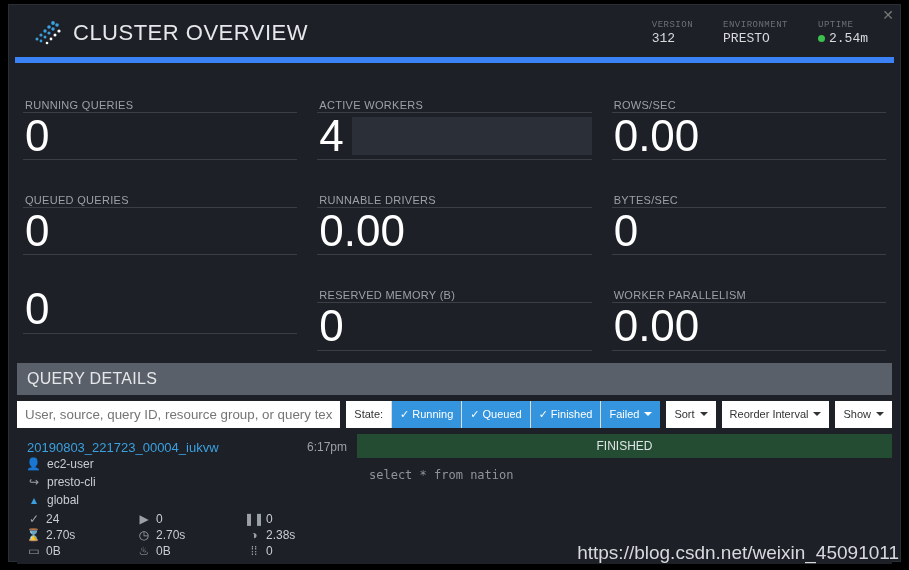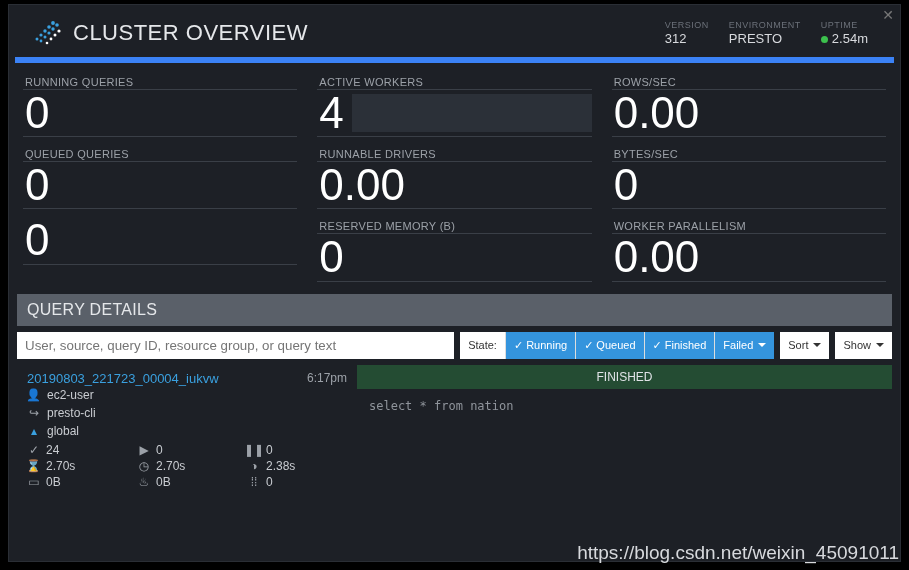--- a/index.html
+++ b/index.html
@@ -36,33 +36,34 @@
   .logo {
     width: 28px; height: 28px;
     position: relative;
   }
   .title {
     font-size: 22px;
     font-weight: 400;
     letter-spacing: 0.5px;
     color: #e5e7ea;
   }
-  .meta-block { display: flex; gap: 20px; padding-right: 8px; }
+  .meta-block { display: flex; gap: 30px; padding-right: 8px; font-family: Liberation Mono, monospace; }
   .meta-item { text-align: left; }
   .meta-label { font-size: 9px; color: #6b7079; letter-spacing: 0.5px; }
   .meta-value { font-size: 13px; color: #d8dade; margin-top: 1px; }
   .dot-green { display:inline-block; width:7px; height:7px; border-radius:50%; background:#3cc04d; margin-right:4px; vertical-align:middle;}
   .metrics {
     display: grid;
     grid-template-columns: repeat(3, 1fr);
     gap: 4px 8px;
     padding: 6px 8px 6px 8px;
   }
   .metric-card {
     padding: 4px 6px 0 6px;
+    margin-top: 23px;
   }
   .metric-label {
     font-size: 11px;
     color: #9ca1a8;
     letter-spacing: 0.3px;
     padding: 3px 0 1px 2px;
     border-bottom: 1px solid #3a3f47;
   }
   .metric-value-row {
     display: flex;
@@ -269,20 +270,24 @@
         <span class="btn btn-blue">
             <span>Failed</span>
             <span class="caret-white"></span>
           </span>
       </div>
       <span class="btn">
           <span>Sort</span>
           <span class="caret"></span>
         </span>
       <span class="btn">
+          <span>Reorder Interval</span>
+          <span class="caret"></span>
+        </span>
+      <span class="btn">
           <span>Show</span>
           <span class="caret"></span>
         </span>
     </div>
 
     <div class="query-row">
       <div class="query-left">
         <div class="qid-row">
           <span class="qid">20190803_221723_00004_iukvw</span>
           <span class="qtime">6:17pm</span>

